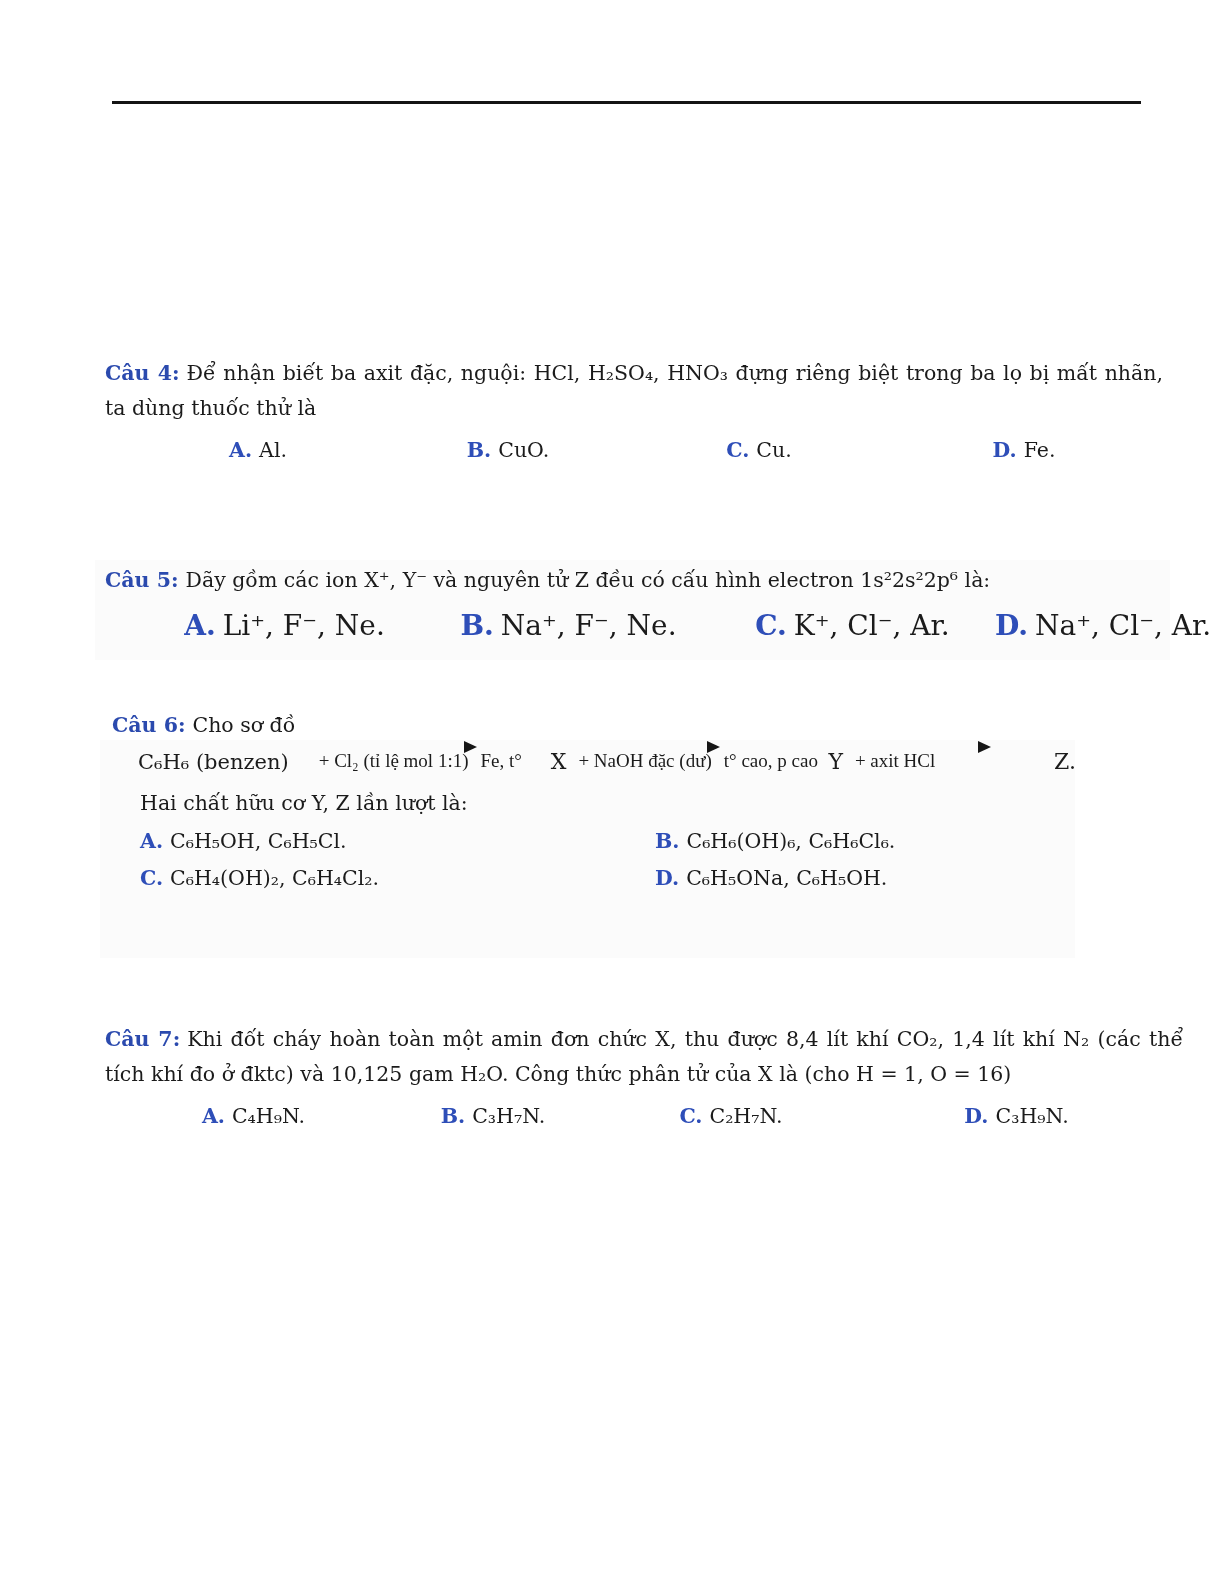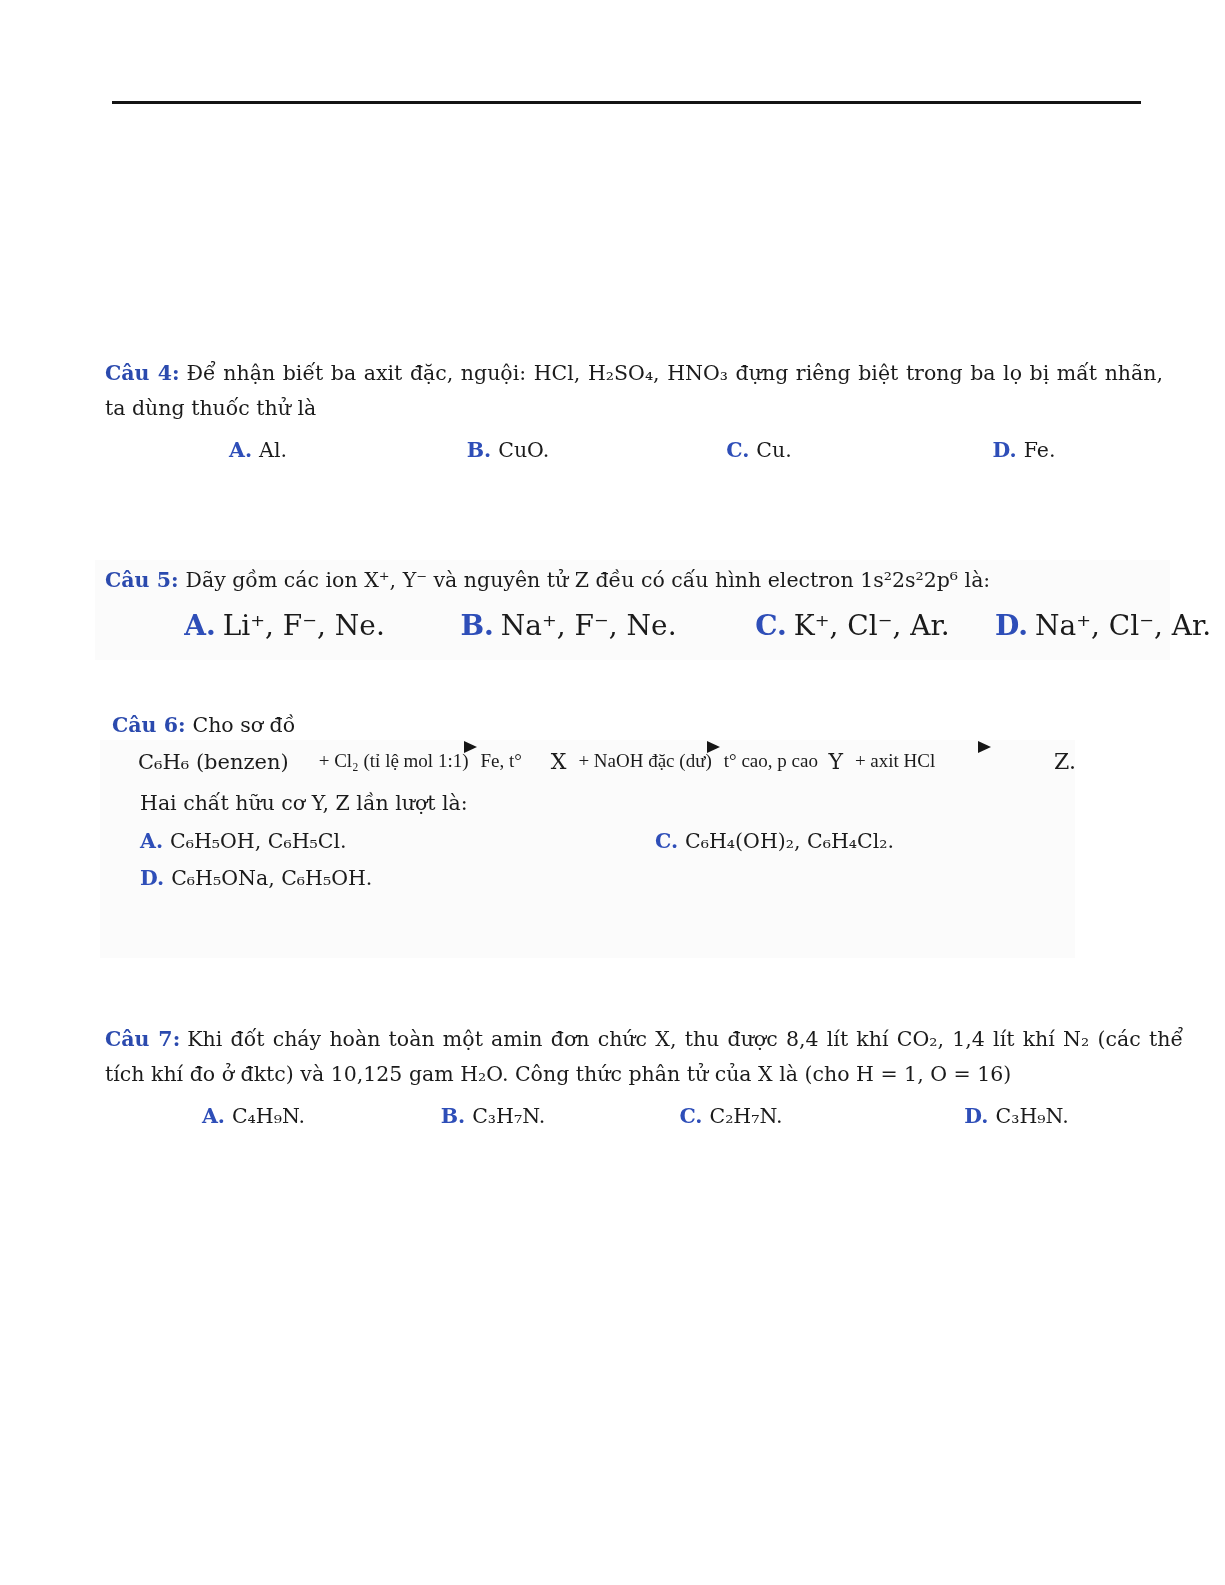--- a/index.html
+++ b/index.html
@@ -127,20 +127,21 @@
         <span class="shaft"></span>
         <span class="lbl"></span>
       </span>
       <span class="product">Z.</span>
     </div>
 
     <p class="qtext subq">Hai chất hữu cơ Y, Z lần lượt là:</p>
 
     <div class="optgrid2">
       <span class="opt"><span class="letter">A.</span><span>C₆H₅OH, C₆H₅Cl.</span></span>
+      <span class="opt"><span class="letter">B.</span><span>C₆H₆(OH)₆, C₆H₆Cl₆.</span></span>
       <span class="opt"><span class="letter">C.</span><span>C₆H₄(OH)₂, C₆H₄Cl₂.</span></span>
       <span class="opt"><span class="letter">D.</span><span>C₆H₅ONa, C₆H₅OH.</span></span>
     </div>
   </section>
 
   <section class="q q7">
     <p class="qtext">
       <span class="qlabel">Câu 7:</span><span>Khi đốt cháy hoàn toàn một amin đơn chức X, thu được 8,4 lít khí CO₂, 1,4 lít khí N₂ (các thể tích khí đo ở đktc) và 10,125 gam H₂O. Công thức phân tử của X là (cho H = 1, O = 16)</span>
     </p>
     <div class="optrow">

